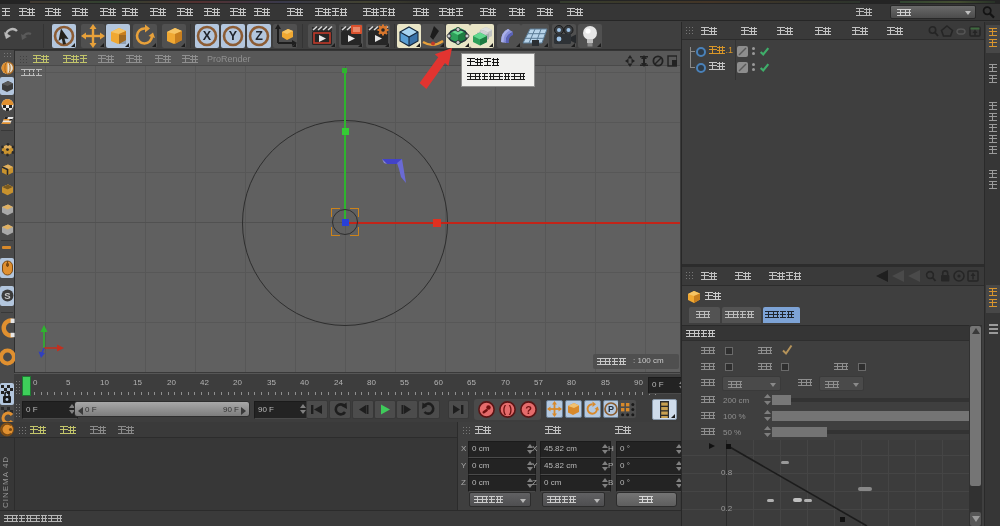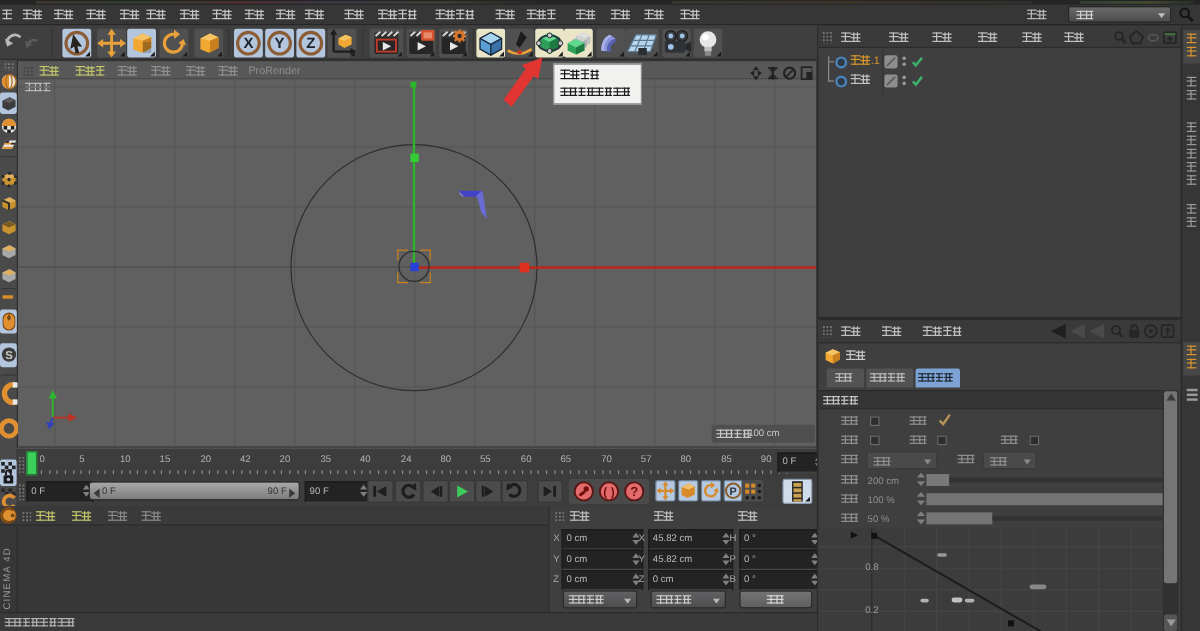--- a/index.html
+++ b/index.html
@@ -486,21 +486,21 @@
 <svg class="abs" style="left:18px;top:270px;" width="46" height="42" viewBox="0 0 46 42">
 <line x1="11" y1="28" x2="11" y2="10" stroke="#2eb52e" stroke-width="1.6"></line>
       <polygon points="11,5 14.5,12 7.5,12" fill="#2eb52e"></polygon>
 <line x1="11" y1="28" x2="26" y2="28" stroke="#c03020" stroke-width="1.6"></line>
       <polygon points="31,28 24,24.5 24,31.5" fill="#c03020"></polygon>
 <line x1="11" y1="28" x2="9" y2="33" stroke="#3040c0" stroke-width="1.6"></line>
       <polygon points="8,38 12,33 5.5,31.5" fill="#3040c0"></polygon>
     </svg>
 <div class="abs" style="left:578px;top:304px;width:86px;height:15px;background:#4f4f4f;border-radius:2px;"></div>
 <div class="zh abs" style="left:582px;top:308px;font-size:8px;color:#c8c8c8;"><i></i><i></i><i></i><i></i></div>
-<div class="abs" style="left:604px;top:306px;font-size:8px;color:#c8c8c8;"> : 100 cm</div>
+<div class="abs" style="left:618px;top:306px;font-size:8px;color:#c8c8c8;"> : 100 cm</div>
   </div>
 
 <div class="abs" style="left:14px;top:373px;width:666px;height:25px;background:#3d3d3d;border-top:1px solid #565656;box-sizing:border-box;" id="ruler">
     <div class="abs grip" style="left:1px;top:6px;width:6px;height:14px;"></div>
 <div class="abs" style="left:8px;top:2px;width:9px;height:20px;background:#3ecf5a;border:1px solid #1e7a32;box-sizing:border-box;"></div>
 <div class="abs" style="left:19px;top:4px;font-size:8px;color:#b2b2b2;">0</div>
 <div class="abs" style="left:52px;top:4px;font-size:8px;color:#b2b2b2;">5</div>
 <div class="abs" style="left:86px;top:4px;font-size:8px;color:#b2b2b2;">10</div>
 <div class="abs" style="left:119px;top:4px;font-size:8px;color:#b2b2b2;">15</div>
 <div class="abs" style="left:153px;top:4px;font-size:8px;color:#b2b2b2;">20</div>

